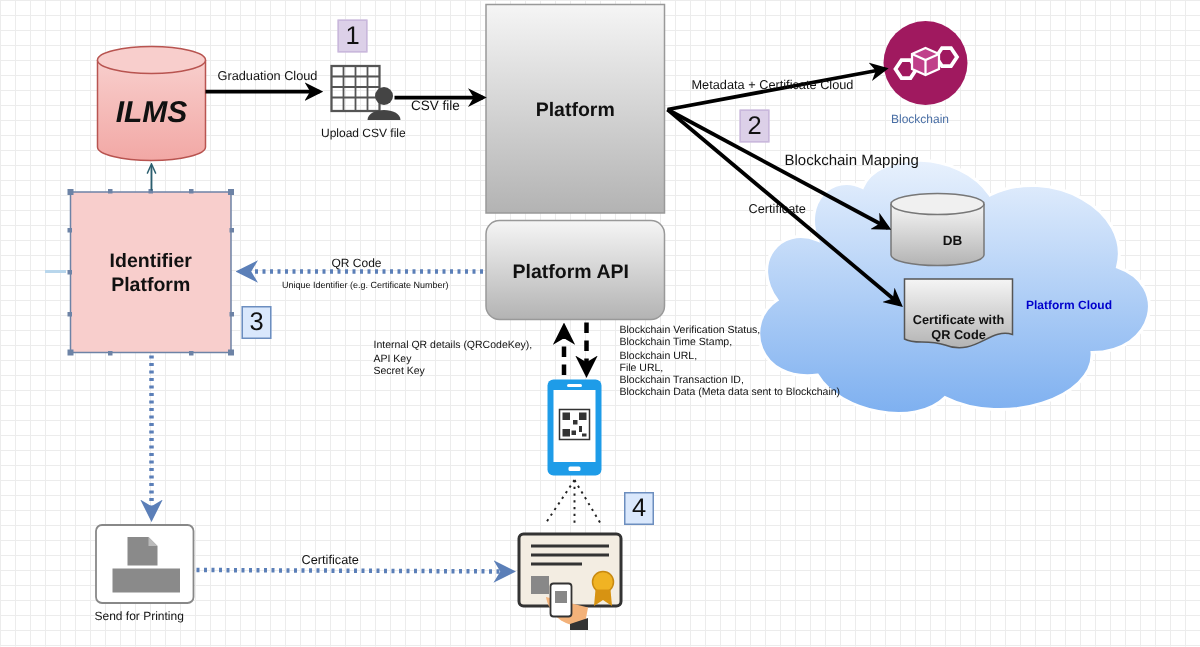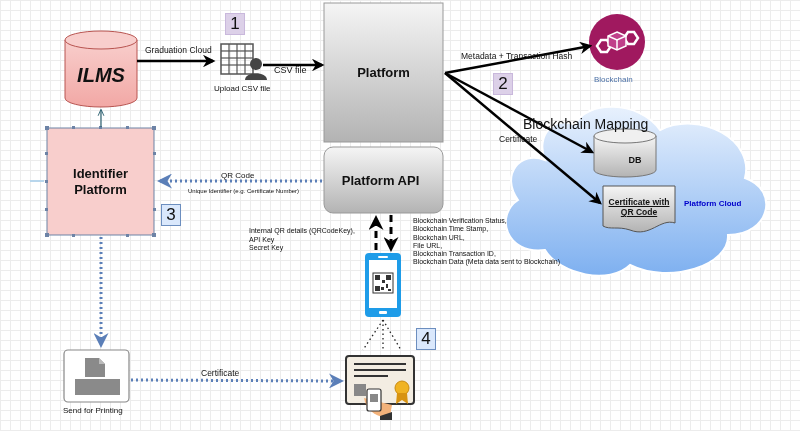--- a/index.html
+++ b/index.html
@@ -169,35 +169,35 @@
   <line x1="101" y1="237" x2="101" y2="345" stroke="#5b7fb8" stroke-width="3" stroke-dasharray="2,3" marker-end="url(#arrBlue)"></line>
   <line x1="131" y1="380" x2="341" y2="381" stroke="#5b7fb8" stroke-width="3" stroke-dasharray="2,3" marker-end="url(#arrBlue)"></line>
 </svg>
 
 <div class="box-text" style="left:65px;top:64px;width:72px;font-size:20px;font-style:italic;">ILMS</div>
 <div class="lbl" style="left:214px;top:84px;font-size:8px;">Upload CSV file</div>
 <div class="box-text" style="left:324px;top:65px;width:119px;font-size:13px;">Platform</div>
 <div class="box-text" style="left:324px;top:173px;width:113px;font-size:13px;">Platform API</div>
 <div class="lbl" style="left:594px;top:75px;font-size:8px;color:#4a6fa5;">Blockchain</div>
 <div class="box-text" style="left:594px;top:155px;width:82px;font-size:9px;">DB</div>
-<div class="box-text" style="left:603px;top:197px;width:72px;font-size:8.5px;line-height:10px;text-decoration:underline;">
+<div class="box-text" style="left:603px;top:208px;width:72px;font-size:8.5px;line-height:10px;">
   <span>Certificate with</span><br>
   <span>QR Code</span>
 </div>
 <div class="lbl" style="left:684px;top:199px;font-size:8px;font-weight:bold;color:#0000cc;">Platform Cloud</div>
 <div class="box-text" style="left:47px;top:166px;width:107px;font-size:13px;line-height:16px;">
   <span>Identifier</span><br>
   <span>Platform</span>
 </div>
 <div class="lbl" style="left:63px;top:406px;font-size:8px;">Send for Printing</div>
 
 <div class="lbl" style="left:145px;top:45px;font-size:8.5px;">Graduation Cloud</div>
 <div class="lbl" style="left:274px;top:51px;font-size:9px;margin-top:14px;">CSV file</div>
-<div class="lbl" style="left:461px;top:51px;font-size:8.5px;">Metadata + Transaction Hash</div>
-<div class="lbl" style="left:504px;top:116px;font-size:14px;padding-left:19px;">Blockchain Mapping</div>
+<div class="lbl" style="left:461px;top:51px;font-size:8.5px;">Metadata + Certificate Cloud</div>
+<div class="lbl" style="left:504px;top:102px;font-size:10px;padding-left:19px;">Blockchain Mapping</div>
 <div class="lbl" style="left:499px;top:134px;font-size:8.5px;">Certificate</div>
 <div class="lbl" style="left:221px;top:171px;font-size:8px;">QR Code</div>
 <div class="lbl" style="left:188px;top:188px;font-size:6px;">Unique Identifier (e.g. Certificate Number)</div>
 <div class="lbl" style="left:201px;top:368px;font-size:8.5px;">Certificate</div>
 
 <div class="lbl" style="left:249px;top:227px;font-size:7px;line-height:8.5px;">
   <div>Internal QR details (QRCodeKey),</div>
   <div>API Key</div>
   <div>Secret Key</div>
 </div>

